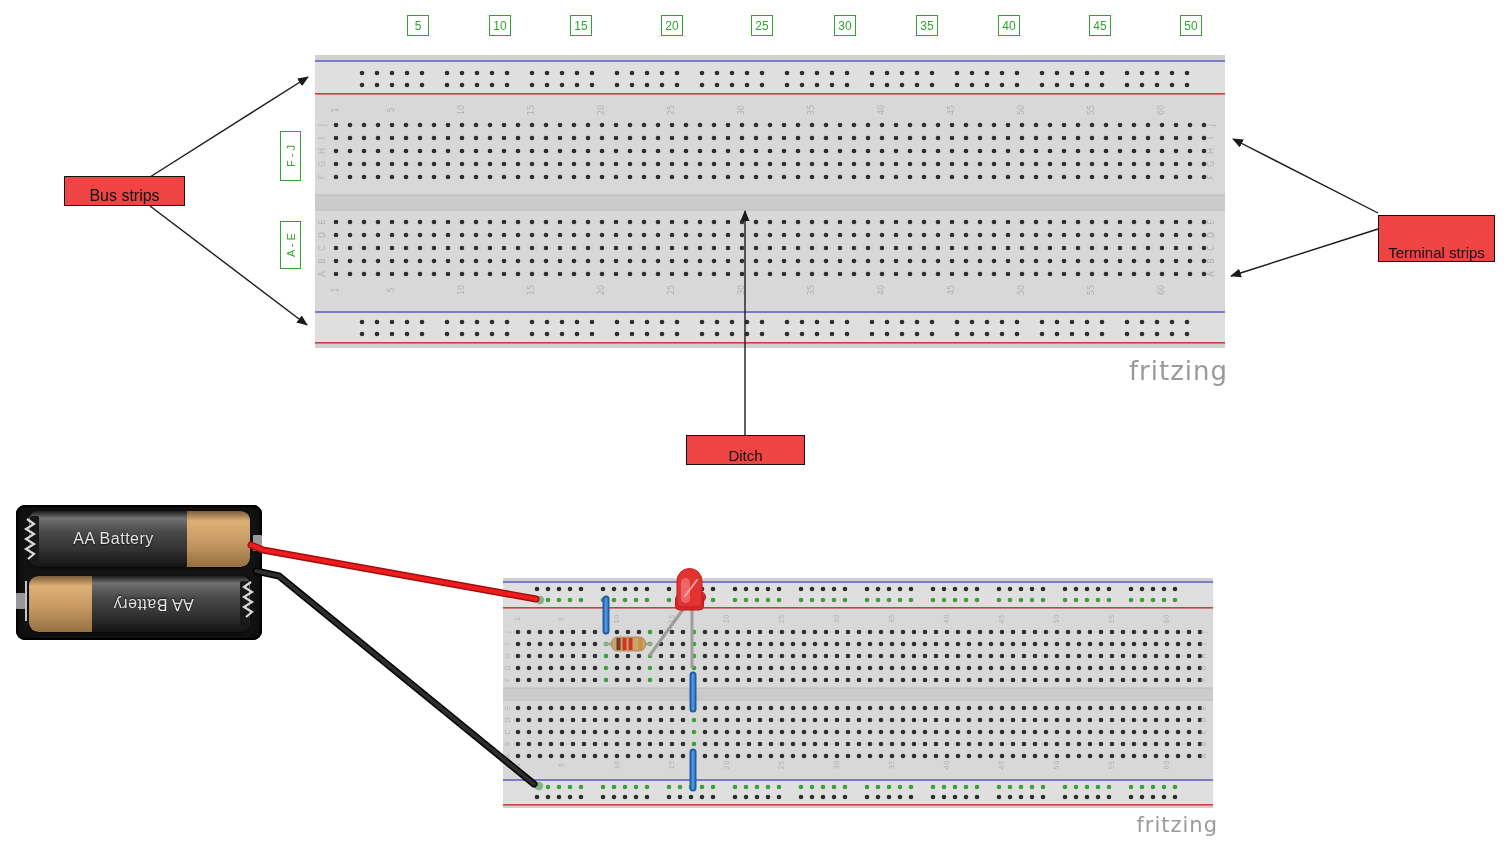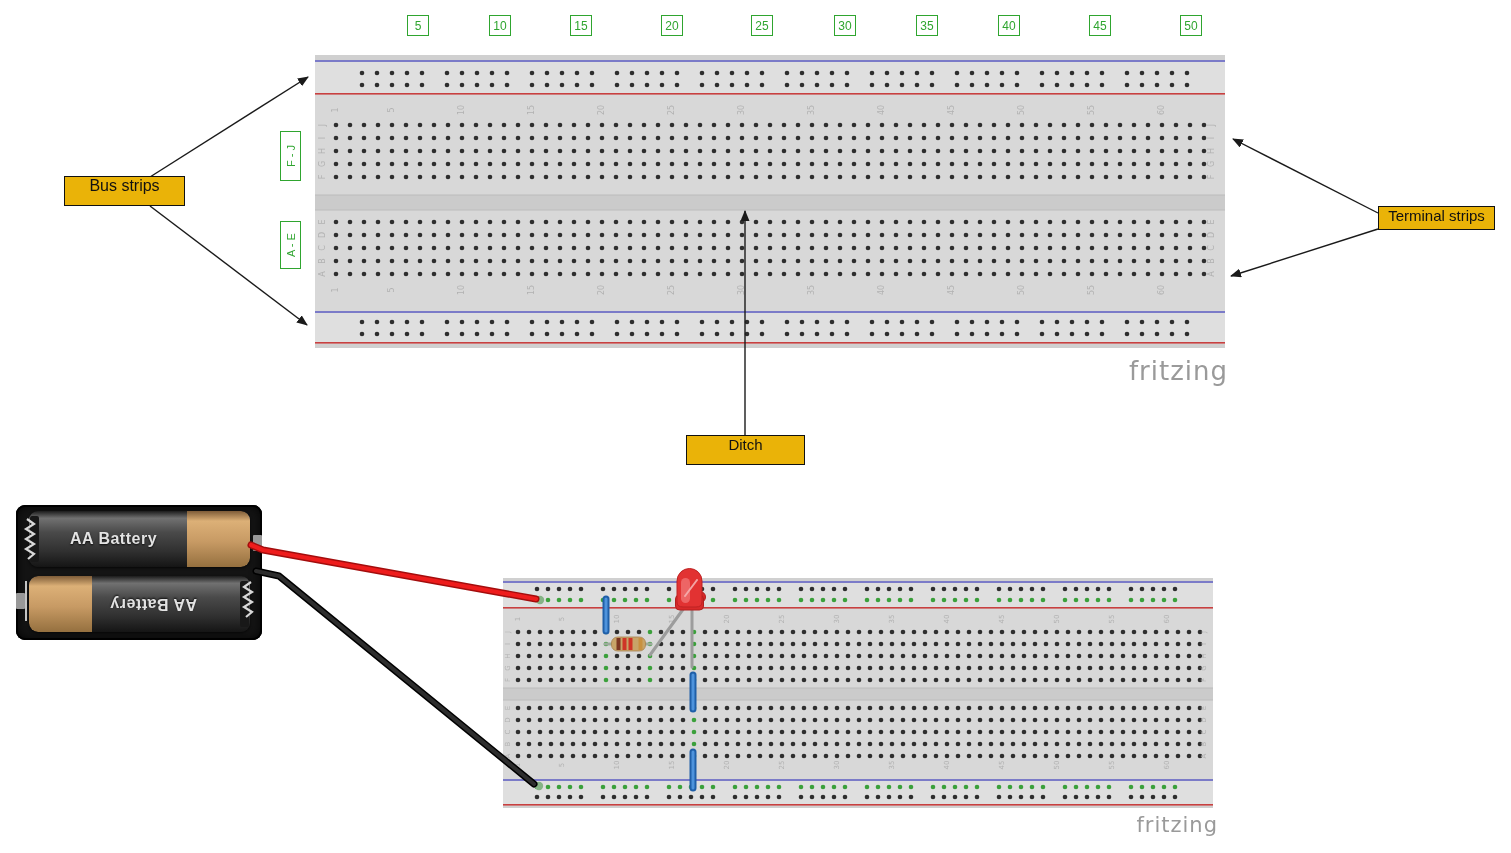--- a/index.html
+++ b/index.html
@@ -1,33 +1,33 @@
 <!DOCTYPE html>
 <html><head>
 <meta charset="utf-8">
 <style>
   html,body{margin:0;padding:0;background:#fff;}
   body{width:1511px;height:853px;overflow:hidden;font-family:"Liberation Sans",sans-serif;}
   #scene{position:relative;width:1511px;height:853px;background:#fff;}
   .boardsvg{position:absolute;z-index:1;}
   #overlay{position:absolute;left:0;top:0;z-index:3;}
-  .callout{position:absolute;background:#eab308;border:1px solid #111;display:flex;align-items:flex-start;justify-content:center;font-size:15px;color:#111;z-index:4;box-sizing:border-box;}
+  .callout{position:absolute;background:#ef4444;border:1px solid #111;display:flex;align-items:flex-end;justify-content:center;font-size:15px;color:#111;z-index:4;box-sizing:border-box;}
   .vlabel{position:absolute;border:1px solid #2fa52f;background:#fff;display:flex;align-items:center;justify-content:center;z-index:4;box-sizing:border-box;}
   .vlabel span{transform:rotate(-90deg);font-size:11px;color:#2fa52f;white-space:nowrap;}
   .colmark{position:absolute;width:22px;height:21px;border:1px solid #2fa52f;color:#2fa52f;font-size:12px;display:flex;align-items:center;justify-content:center;z-index:4;background:#fff;box-sizing:border-box;}
   .fritz{position:absolute;color:#9a9a9a;font-weight:normal;letter-spacing:1px;z-index:2;font-family:"DejaVu Sans",sans-serif;}
   
   #pack{position:absolute;left:16px;top:505px;width:246px;height:135px;background:#141414;border-radius:9px;z-index:2;box-shadow:inset 0 0 0 2px #000, inset 0 0 12px #000;}
   .bat{position:absolute;left:13px;width:221px;height:56px;border-radius:9px;overflow:hidden;background:linear-gradient(180deg,#1c1c1c 0%,#717171 13%,#4a4a4a 38%,#303030 72%,#151515 100%);box-shadow:0 1px 3px rgba(0,0,0,.7);}
   .bat .cap{position:absolute;top:0;width:63px;height:100%;background:linear-gradient(180deg,#7e5c38 0%,#dcb077 18%,#c79a64 55%,#95703f 100%);}
   .cap.right{right:0;border-radius:0 9px 9px 0;}
   .cap.left{left:0;border-radius:9px 0 0 9px;}
   .bat .endcap{position:absolute;top:5px;width:9px;height:46px;background:#181818;border-radius:2px;}
   .endcap.l{left:1px;} .endcap.r{right:1px;}
-  .bat .lbl{position:absolute;left:0;top:50%;width:100%;text-align:center;font-weight:bold;font-size:16px;color:#e3e3e3;text-shadow:0 1px 2px rgba(0,0,0,.85);letter-spacing:.5px;}
+  .bat .lbl{position:absolute;left:0;top:50%;width:100%;text-align:center;font-weight:normal;font-size:16px;color:#e3e3e3;text-shadow:0 1px 2px rgba(0,0,0,.85);letter-spacing:.5px;}
   #bat1 .lbl{transform:translate(-26px,-50%);}
   #bat2 .lbl{transform:translate(14px,-50%) rotate(180deg);}
 </style>
 </head>
 <body>
 
 <div id="scene">
 
   <svg id="board1" class="boardsvg" style="left:315px;top:55px" width="910" height="293" viewBox="0 0 910 293">
       <g>
@@ -1897,21 +1897,21 @@
       <rect x="675.5" y="595" width="28" height="15" rx="4" fill="#d92a2a" stroke="#b21f1f" stroke-width="1"></rect>
       <path d="M677,602 L677,581 A12.5,12.5 0 0 1 702,581 L702,602 Q702,607 696,607 L683,607 Q677,607 677,602 Z" fill="#e23232" stroke="#bd2222" stroke-width="1"></path>
       <rect x="681" y="578" width="9" height="25" rx="4.5" fill="#ef6f6f" opacity="0.85"></rect>
       <line x1="697" y1="580" x2="685" y2="596" stroke="#f5b0b0" stroke-width="2" stroke-linecap="round" opacity="0.9"></line>
     </g>
   </svg>
 
   <div class="callout" style="left:64px;top:176px;width:121px;height:30px;font-size:16px">
     <span>Bus strips</span>
   </div>
-  <div class="callout" style="left:1378px;top:206px;width:117px;height:24px">
+  <div class="callout" style="left:1378px;top:215px;width:117px;height:47px">
     <span>Terminal strips</span>
   </div>
   <div class="callout" style="left:686px;top:435px;width:119px;height:30px">
     <span>Ditch</span>
   </div>
   <div class="vlabel" style="left:280px;top:131px;width:21px;height:50px">
     <span>F - J</span>
   </div>
   <div class="vlabel" style="left:280px;top:221px;width:21px;height:48px">
     <span>A - E</span>

